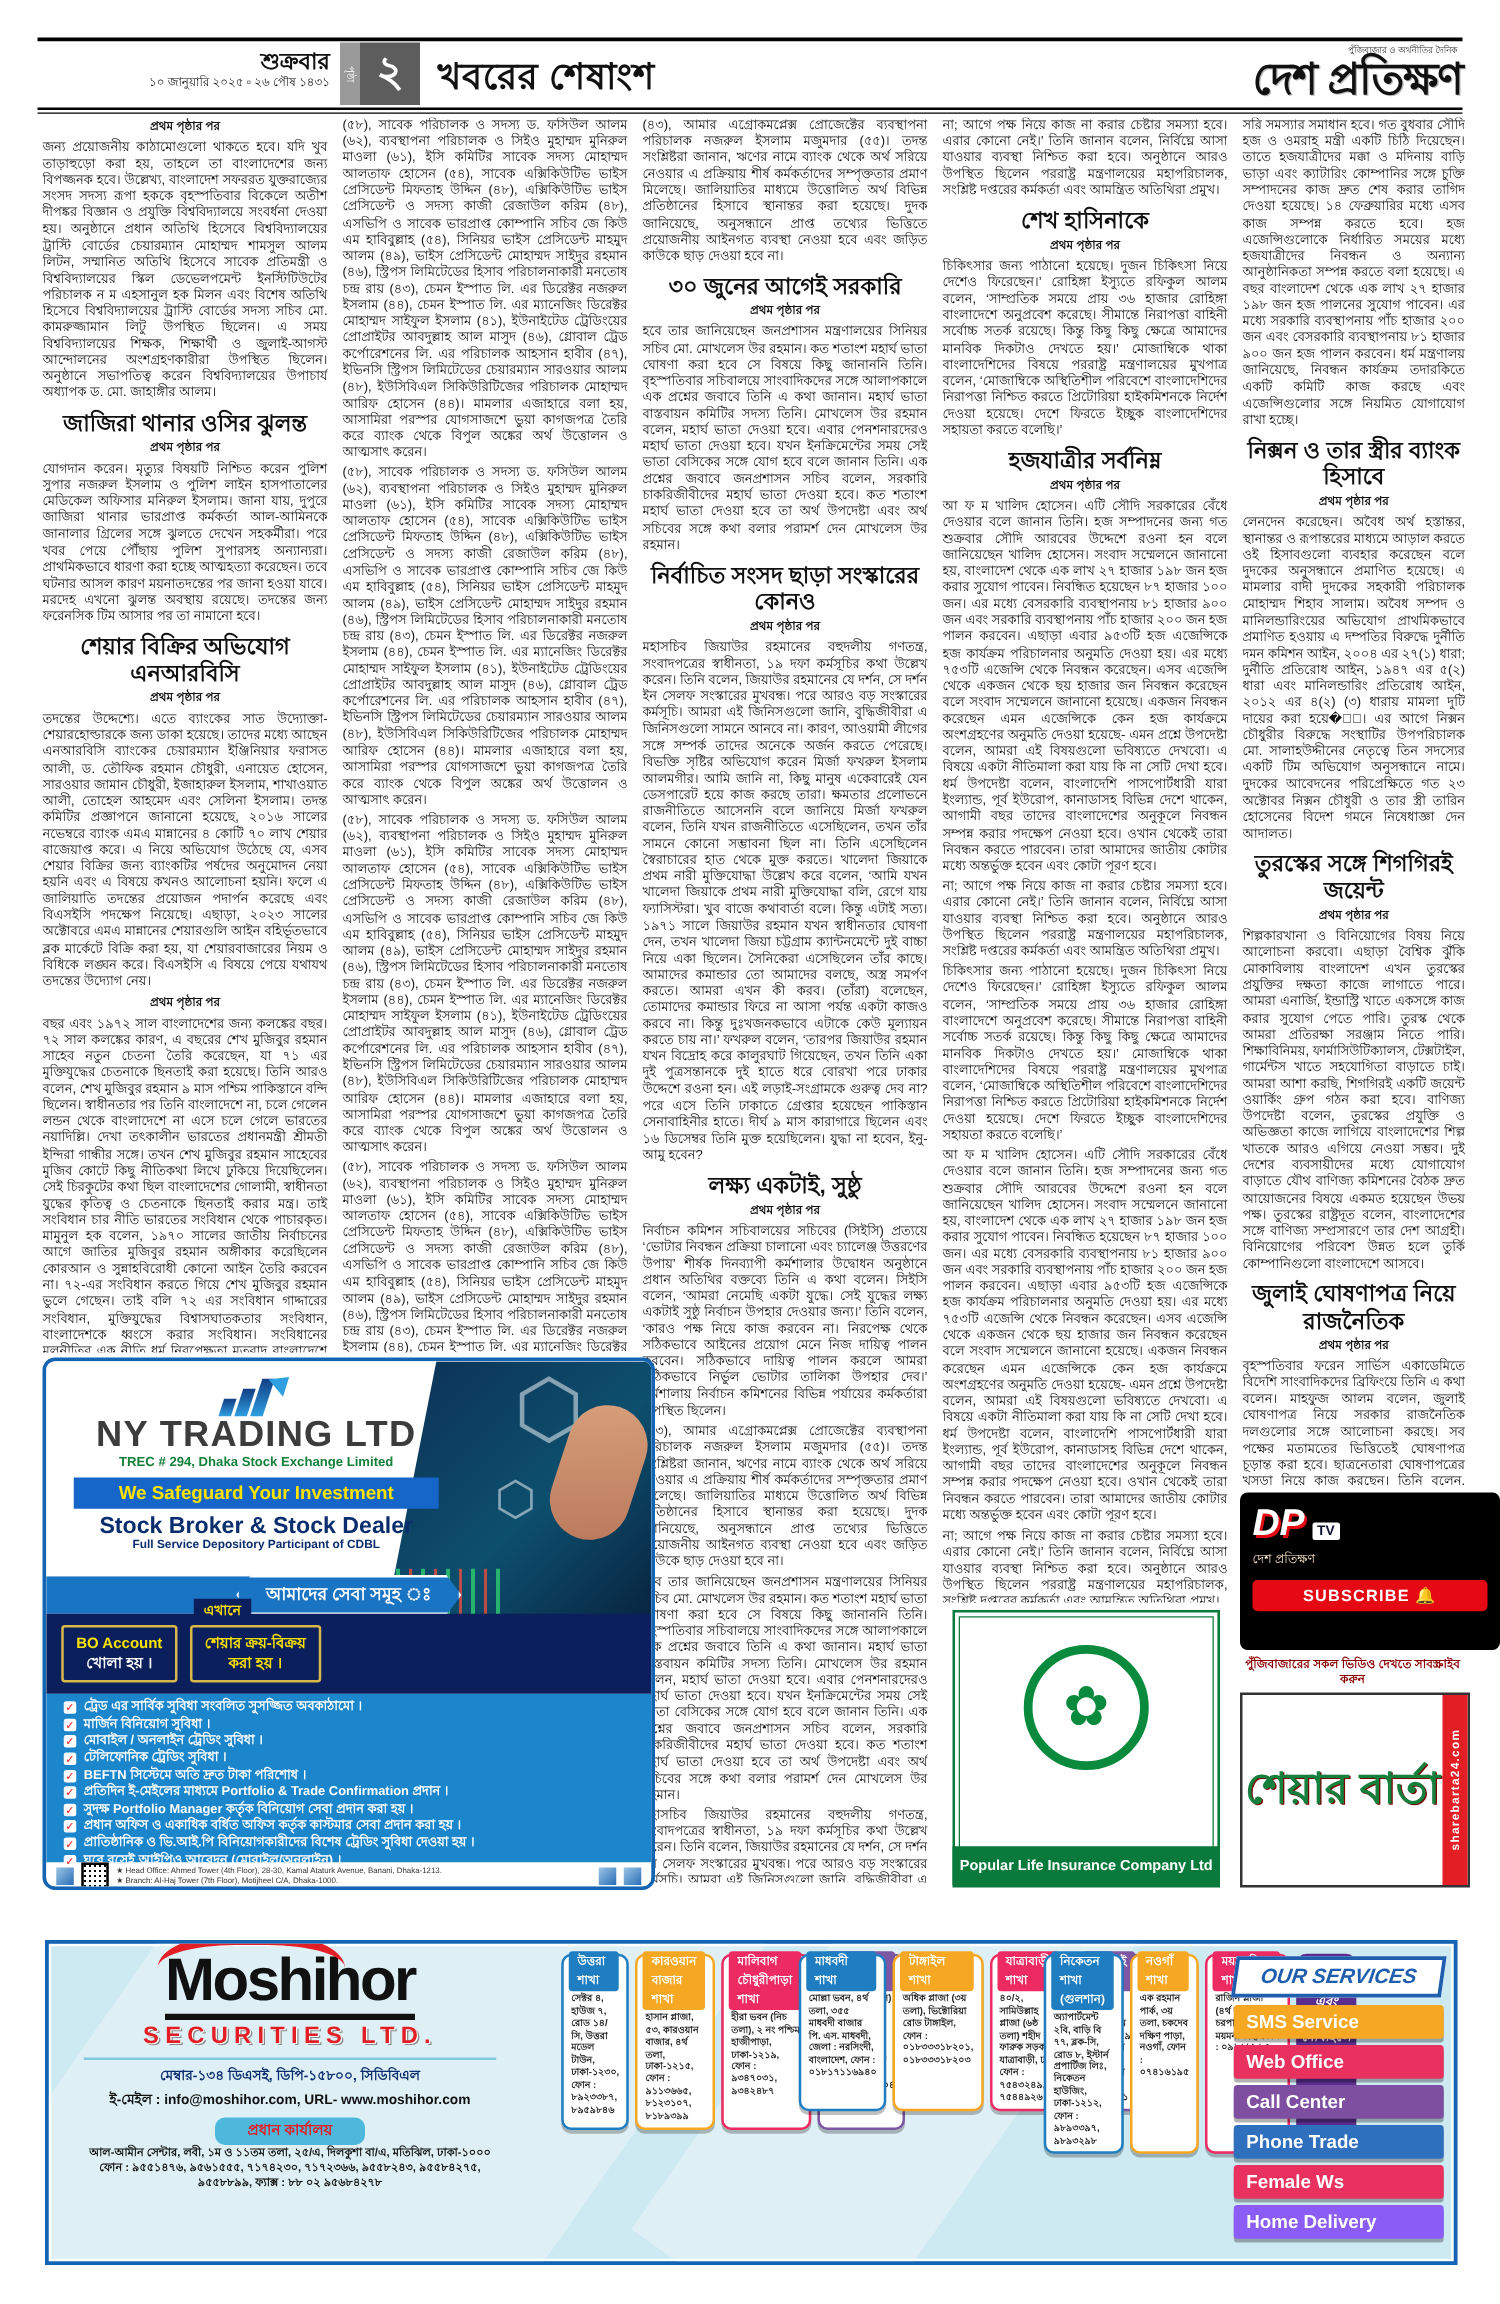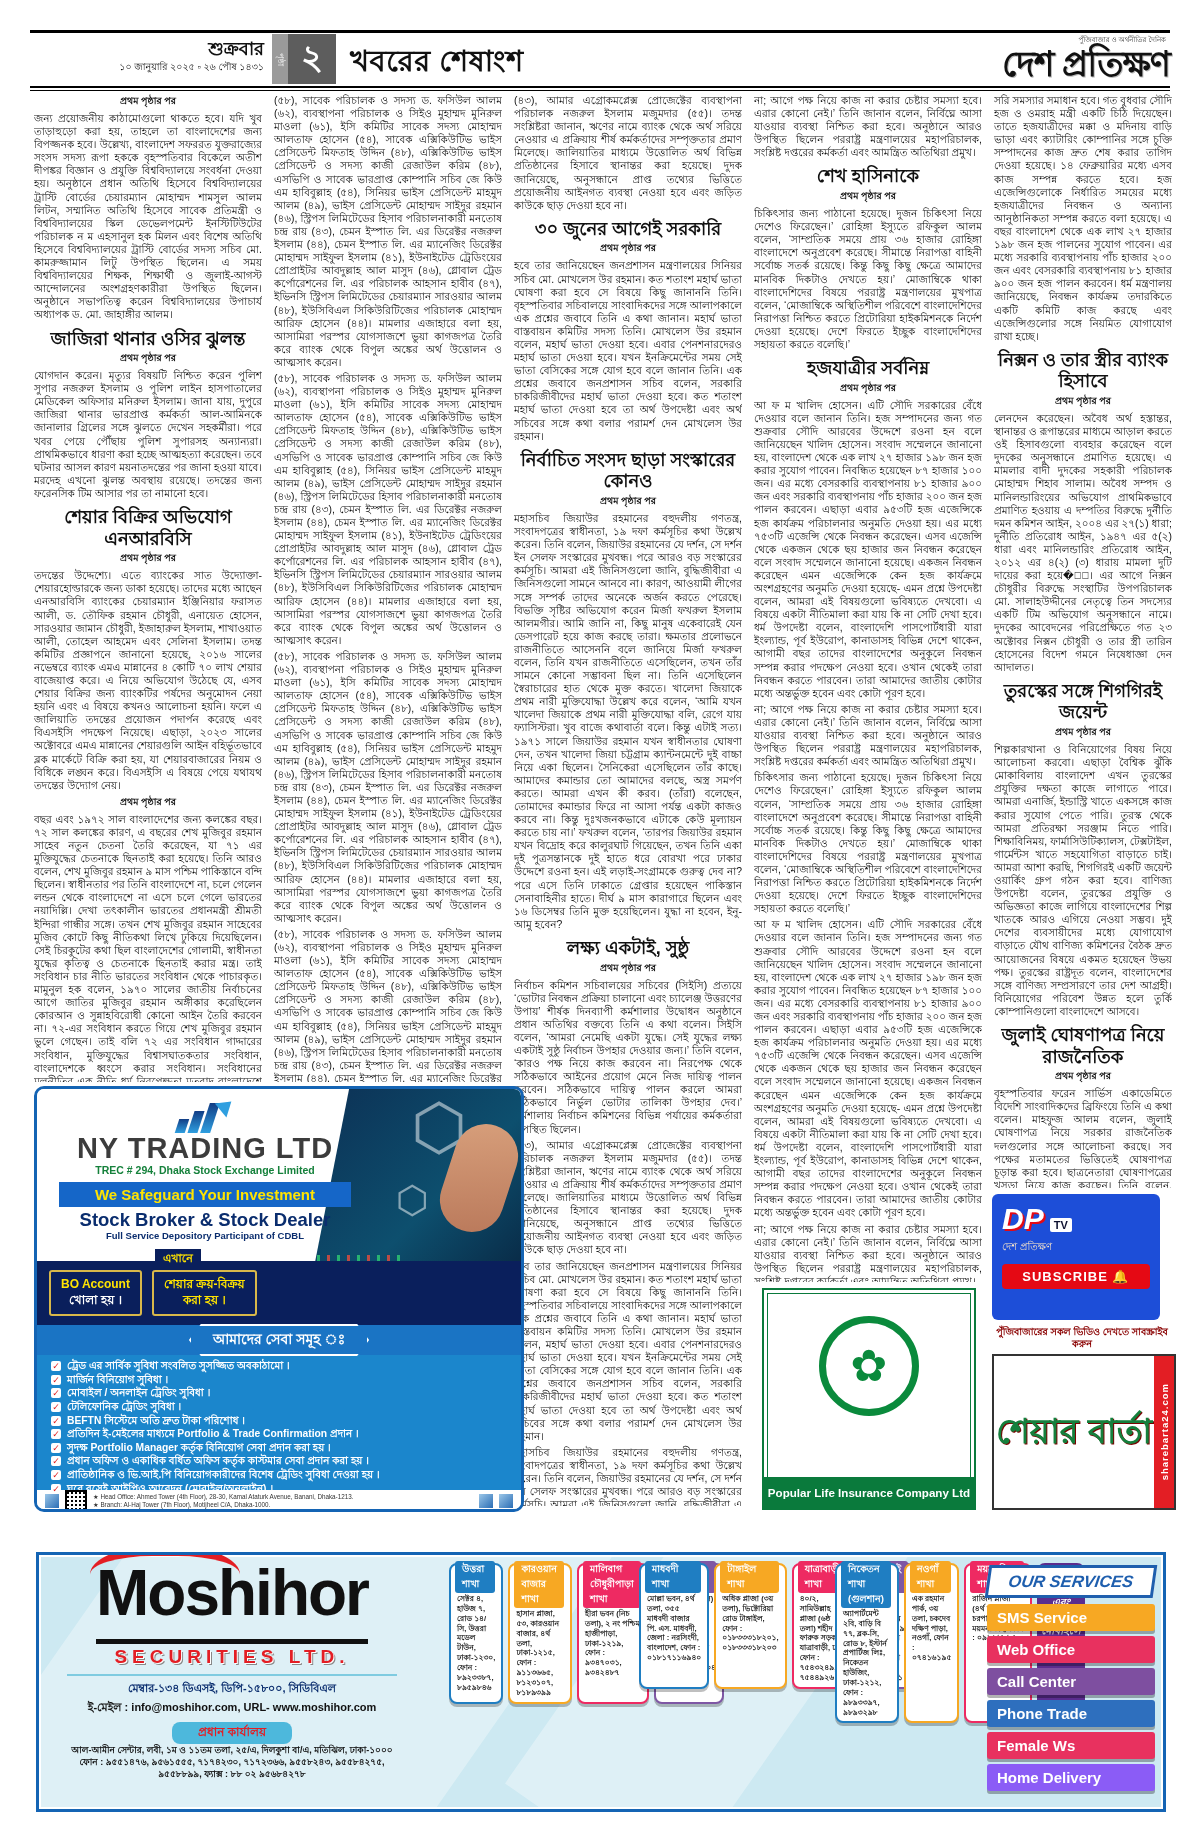--- a/index.html
+++ b/index.html
@@ -62,39 +62,39 @@
   #nyfoot .sq{width:14px;height:14px;background:linear-gradient(135deg,#9cc7e8,#2a6db5);}
   #nyfoot .qr{width:18px;height:18px;border:2px solid #000;
      background:repeating-linear-gradient(0deg,#000 0 2px,#fff 2px 4px),repeating-linear-gradient(90deg,#000 0 2px,#fff 2px 4px);background-blend-mode:lighten;}
   #nyfoot .addr{font-size:6.3px;color:#333;line-height:1.25;flex:1;}
   
   #plad{position:absolute;left:762px;top:1288px;width:210px;height:218px;background:#fff;border:2px solid #0a7a3c;box-shadow:inset 0 0 0 3px #fff,inset 0 0 0 4px #0a7a3c;display:flex;flex-direction:column;align-items:center;}
   #plad .ring{margin-top:26px;width:86px;height:86px;border:7px solid #0a8a3c;border-radius:50%;display:flex;align-items:center;justify-content:center;}
   #plad .ring span{font-size:44px;color:#0a8a3c;line-height:1;}
   #plad .bar{margin-top:auto;width:100%;background:#0a7a3c;color:#fff;font-weight:bold;font-size:11.6px;text-align:center;padding:9px 2px;}
   
-  #dpad{position:absolute;left:992px;top:1194px;width:168px;height:126px;background:#1d4ed8;border-radius:6px;padding:8px 10px;box-sizing:border-box;}
+  #dpad{position:absolute;left:992px;top:1194px;width:208px;height:126px;background:#000000;border-radius:6px;padding:8px 10px;box-sizing:border-box;}
   #dpad .row1{display:flex;align-items:baseline;gap:6px;}
   #dpad .dp{color:#fff;font-size:30px;font-weight:bold;font-style:italic;text-shadow:2px 2px 0 #e50914;}
   #dpad .tv{background:#fff;color:#0d1030;font-weight:bold;font-size:11px;padding:1px 4px;border-radius:2px;}
   #dpad .nm{color:#ffe9c9;font-size:10px;margin:3px 0 8px;}
   #dpad .sub{background:#e50914;color:#fff;font-weight:bold;font-size:13px;text-align:center;padding:5px 0;border-radius:4px;letter-spacing:1px;}
   #dpcap{position:absolute;left:992px;top:1326px;width:180px;font-size:9.6px;font-weight:bold;color:#8a0000;text-align:center;line-height:1.2;}
   #sbad{position:absolute;left:992px;top:1354px;width:180px;height:152px;border:2px solid #333;background:#fff;display:flex;}
   #sbad .main{flex:1;display:flex;flex-direction:column;align-items:center;justify-content:center;}
   #sbad .logo{color:#15803d;font-size:34px;font-weight:bold;line-height:1.05;text-align:center;text-shadow:1px 1px 0 #7a0000;}
   #sbad .strip{width:20px;background:#e31e24;color:#fff;display:flex;align-items:center;justify-content:center;}
   #sbad .strip span{writing-mode:vertical-rl;transform:rotate(180deg);font-size:9.5px;font-weight:bold;letter-spacing:1px;}
   
   #moad{position:absolute;left:36px;top:1552px;width:1124px;height:254px;background:#cde9f2;border:3px solid #1464b4;box-shadow:inset 0 0 0 2px #fff;overflow:hidden;}
   #moad .streak{position:absolute;width:400px;height:600px;background:rgba(255,255,255,.35);transform:rotate(35deg);}
   #mologo{position:absolute;left:28px;top:6px;width:330px;text-align:center;}
   #mologo .arc{position:relative;display:inline-block;}
   #mologo .arc:before{content:"";position:absolute;left:-6px;top:-14px;width:150px;height:46px;border-top:9px solid #e31e24;border-radius:50%/60%;}
-  #mologo .nm{font-size:64px;font-weight:bold;color:#111;letter-spacing:-2px;line-height:1;border-bottom:5px solid #111;padding-bottom:14px;}
+  #mologo .nm{font-size:48px;font-weight:bold;color:#111;letter-spacing:-2px;line-height:1;border-bottom:5px solid #111;padding-bottom:2px;}
   #mologo .sec{font-size:19px;font-weight:bold;color:#e31e24;letter-spacing:5px;text-shadow:1px 1px 0 #fff,2px 2px 0 #888;margin-top:2px;}
   #mologo .mline{font-size:11px;font-weight:bold;color:#0a2d6e;margin-top:6px;border-top:2px solid #7fcbe0;padding-top:4px;}
   #mologo .eline{font-size:11px;font-weight:bold;color:#111;}
   #mologo .ho{display:inline-block;background:#4db8dc;color:#e31e24;font-weight:bold;font-size:12px;padding:1px 26px;border-radius:8px;margin-top:4px;}
   #mologo .ad1,#mologo .ad2{font-size:9px;font-weight:bold;color:#111;line-height:1.35;}
   .brcol{position:absolute;top:8px;display:flex;flex-direction:row;gap:5px;}
   #br1{left:410px;width:182px;} #br2{left:600px;width:188px;} #br3{left:796px;width:128px;}
   .branch{background:#fff;border:2px solid var(--c);border-radius:8px;box-shadow:0 3px 0 rgba(0,0,0,.25);padding:3px 6px 4px;min-height:47px;}
   .branch .bh{display:inline-block;background:var(--c);color:#fff;font-weight:bold;font-size:9.5px;padding:1px 7px;border-radius:3px;margin:-7px 0 1px -2px;}
   .branch .ba{font-size:7.6px;font-weight:bold;line-height:1.3;margin:0;color:#222;}
@@ -234,31 +234,31 @@
             <i></i>
             <span class="head"></span>
           </div>
         <div id="nyname">NY TRADING LTD</div>
         <div id="nytrec">TREC # 294, Dhaka Stock Exchange Limited</div>
         <div id="nysafe">We Safeguard Your Investment</div>
         <div id="nybroker">Stock Broker &amp; Stock Dealer</div>
         <div id="nycdbl">Full Service Depository Participant of CDBL</div>
       </div>
     </div>
+    <div id="nybanner">
+      <span>আমাদের সেবা সমূহ ঃ</span>
+    </div>
     <div id="nyband">
       <span class="ekhane">এখানে</span>
       <div class="nybox">
         <span>BO Account</span><br><span class="w">খোলা হয় ।</span>
       </div>
       <div class="nybox">
         <span>শেয়ার ক্রয়-বিক্রয়</span><br><span>করা হয় ।</span>
       </div>
-    </div>
-    <div id="nybanner">
-      <span>আমাদের সেবা সমূহ ঃ</span>
     </div>
     <div id="nysvc">
         <div class="row">
           <span class="chk">✓</span>
           <span class="txt">ট্রেড এর সার্বিক সুবিধা সংবলিত সুসজ্জিত অবকাঠামো ।</span>
         </div>
         <div class="row">
           <span class="chk">✓</span>
           <span class="txt">মার্জিন বিনিয়োগ সুবিধা ।</span>
         </div>

